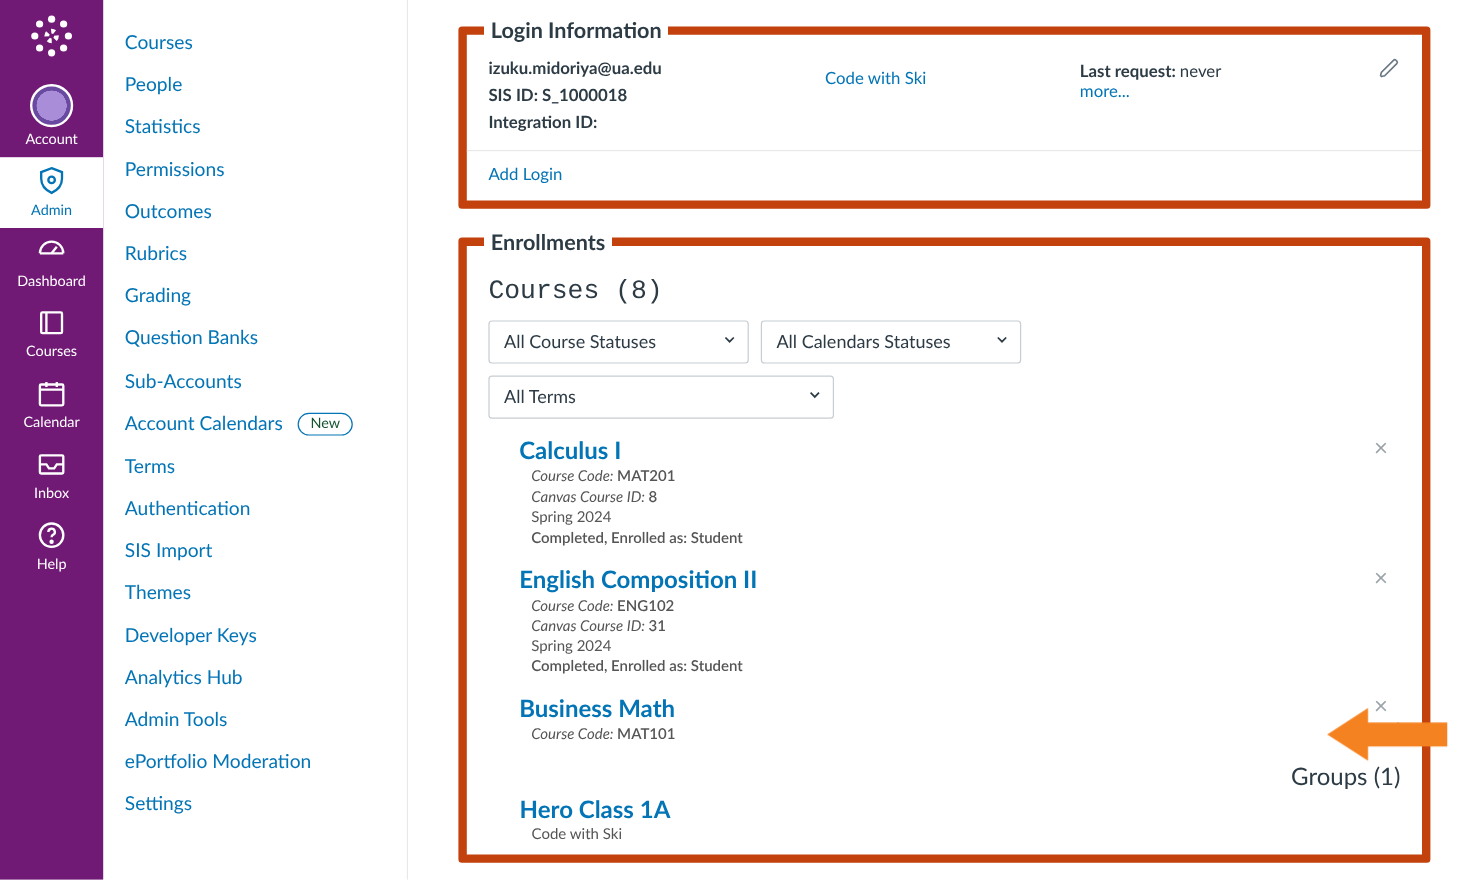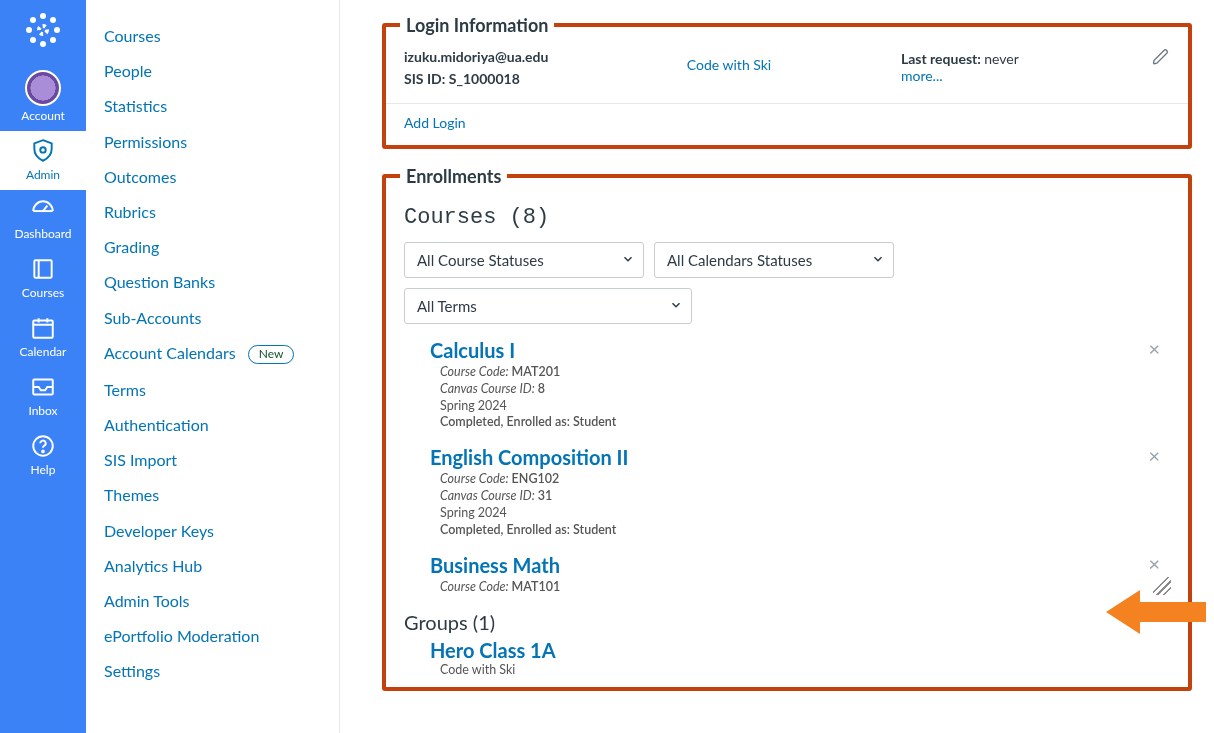--- a/index.html
+++ b/index.html
@@ -1,69 +1,69 @@
 <!DOCTYPE html>
 <html><head>
 <meta charset="utf-8">
 <style>
   * { box-sizing: border-box; }
   body { margin:0; font-family: "Lato","Helvetica Neue",Arial,sans-serif; font-size:14px; color:#2d3b45; background:#fff; width:1214px; height:733px; overflow:hidden; }
   a { color:#0374B5; text-decoration:none; cursor:pointer; }
 
   
-  .gnav { position:absolute; left:0; top:0; width:86px; height:733px; background:#3b82f6; color:#fff; display:flex; flex-direction:column; align-items:center; padding-top:4px; }
+  .gnav { position:absolute; left:0; top:0; width:86px; height:733px; background:#701a75; color:#fff; display:flex; flex-direction:column; align-items:center; padding-top:4px; }
   .gnav-item { width:100%; display:flex; flex-direction:column; align-items:center; justify-content:center; padding:6px 0 8px; cursor:pointer; }
   .gnav-ico { width:28px; height:28px; display:flex; align-items:center; justify-content:center; }
   .gnav-label { font-size:12px; margin-top:2px; color:#fff; }
   .gnav-item.admin .gnav-label { color:#0374B5; }
   .gnav-logo { width:40px; height:40px; margin:6px 0 14px; display:flex; align-items:center; justify-content:center; }
   .gnav-avatar { width:36px; height:36px; border-radius:50%; background:radial-gradient(circle at 50% 50%, #a98dd8 0 55%, #6a4aa0 56% 100%); border:2px solid #fff; }
 
   
   .subnav { position:absolute; left:86px; top:0; width:254px; height:733px; padding:18px 18px; border-right:1px solid #e8e8e8; }
   .subnav a.link { display:block; color:#0374B5; font-size:16px; line-height:1.2; padding:8px 0; }
   .badge-new { display:inline-block; border:1px solid #0374B5; color:#14532d; border-radius:14px; font-size:12px; padding:1px 10px; margin-left:8px; vertical-align:middle; }
 
   
   .main { position:absolute; left:360px; top:0; right:0; padding:0 22px; }
 
-  fieldset.card { border:4px solid #c2410c; border-radius:3px; padding:0; margin:0 0 16px 0; }
+  fieldset.card { border:7px solid #c2410c; border-radius:3px; padding:0; margin:0 0 16px 0; }
   fieldset.card > legend { font-size:18px; font-weight:700; color:#2d3b45; padding:0 6px; margin-left:14px; }
   .login-body { display:grid; grid-template-columns: 1.2fr 0.9fr 1fr 32px; gap:8px; padding:10px 18px 12px; align-items:start; }
   .login-body .col1 { font-weight:700; color:#2d3b45; line-height:1.6; }
   .login-body .col2 { color:#0374B5; padding-top:10px; }
   .login-body .col3 { color:#2d3b45; padding-top:4px; }
   .login-body .edit { text-align:right; padding-top:2px; color:#6a7883; }
   .login-add { border-top:1px solid #e8e8e8; padding:10px 18px 14px; }
   .more { color:#0374B5; }
 
   .enroll-inner { padding:12px 18px 10px; }
   .enroll-title { font-size:22px; color:#2d3b45; margin:6px 0 12px;font-family:Liberation Mono, monospace; }
   .filters { display:flex; gap:10px; flex-wrap:wrap; margin-bottom:10px; }
-  .select { position:relative; border:1px solid #c7cdd1; border-radius:3px; height:36px; width:240px; background:#fff; display:flex; align-items:center; padding:0 30px 0 12px; font-size:15px; color:#2d3b45; cursor:pointer; }
+  .select { position:relative; border:1px solid #c7cdd1; border-radius:3px; height:36px; width:217px; background:#fff; display:flex; align-items:center; padding:0 30px 0 12px; font-size:15px; color:#2d3b45; cursor:pointer; }
   .select.small { width:288px; }
   .select .chev { position:absolute; right:8px; top:50%; transform:translateY(-50%); }
 
   .course-scroll { position:relative; height:260px; overflow-y:scroll; border:0; padding-right:6px; }
   .course-scroll::-webkit-scrollbar{ width:16px; }
   .course-scroll::-webkit-scrollbar-thumb{ background:#c1c1c1; border:3px solid #f1f1f1; border-radius:2px;}
   .course-scroll::-webkit-scrollbar-track{ background:#f1f1f1; }
   .course-scroll::-webkit-scrollbar-button{ background:#f1f1f1; height:16px; display:block;}
   .course-item { position:relative; padding:4px 28px 10px 26px; }
   .course-item h4 { margin:0; font-size:20px; font-weight:700; color:#0374B5; }
   .course-item .meta { color:#555; font-size:12.5px; font-style:italic; line-height:1.35; margin-left:10px; margin-top:2px; }
   .course-item .meta .noit{ font-style:normal; font-weight:600;}
   .course-item .x { position:absolute; right:4px; top:2px; color:#9aa3a9; font-size:20px; cursor:pointer; }
 
   
   .hatch { position:absolute; width:18px; height:18px; background:
     linear-gradient(135deg, transparent 0 40%, #8a8a8a 40% 46%, transparent 46% 58%, #8a8a8a 58% 64%, transparent 64% 76%, #8a8a8a 76% 82%, transparent 82% 100%);
     right:0; bottom:0; }
 
-  .groups-title { font-size:20px; margin:16px 0 4px; }
+  .groups-title { font-size:20px; margin:16px 0 4px;text-align:right; }
   .group-item h4 { margin:0 0 0 26px; font-size:20px; font-weight:700; color:#0374B5; }
   .group-item .meta { margin-left:36px; font-size:12.5px; color:#555; }
 
   
   .arrow-annot { position:absolute; left:1106px; top:586px; }
 
   
   .pencil { width:18px;height:18px; }
 
 </style>
@@ -181,20 +181,21 @@
 </aside>
 
 <main class="main">
 
   <fieldset class="card" style="margin-top:14px">
     <legend>Login Information</legend>
     <div class="login-body">
       <div class="col1">
         <div>izuku.midoriya@ua.edu</div>
         <div><span>SIS ID: </span><span>S_1000018</span></div>
+        <div>Integration ID:</div>
       </div>
       <div class="col2"><a>Code with Ski</a></div>
       <div class="col3">
         <span style="font-weight:700">Last request: </span><span>never</span><br>
         <a class="more">more...</a>
       </div>
       <div class="edit">
         <svg class="pencil" viewBox="0 0 24 24" fill="none" stroke="#6a7883" stroke-width="1.8">
             <path d="M3 21l3.5-.8L20 6.7a2 2 0 0 0 0-2.8l-.9-.9a2 2 0 0 0-2.8 0L2.8 16.5 2 20z"></path>
           </svg>

